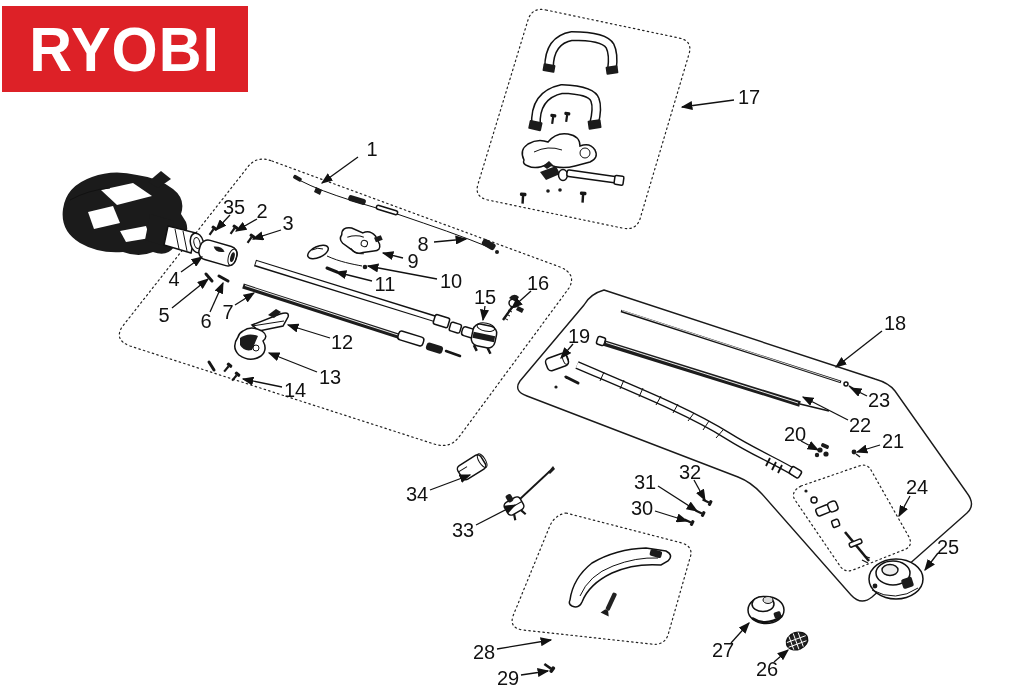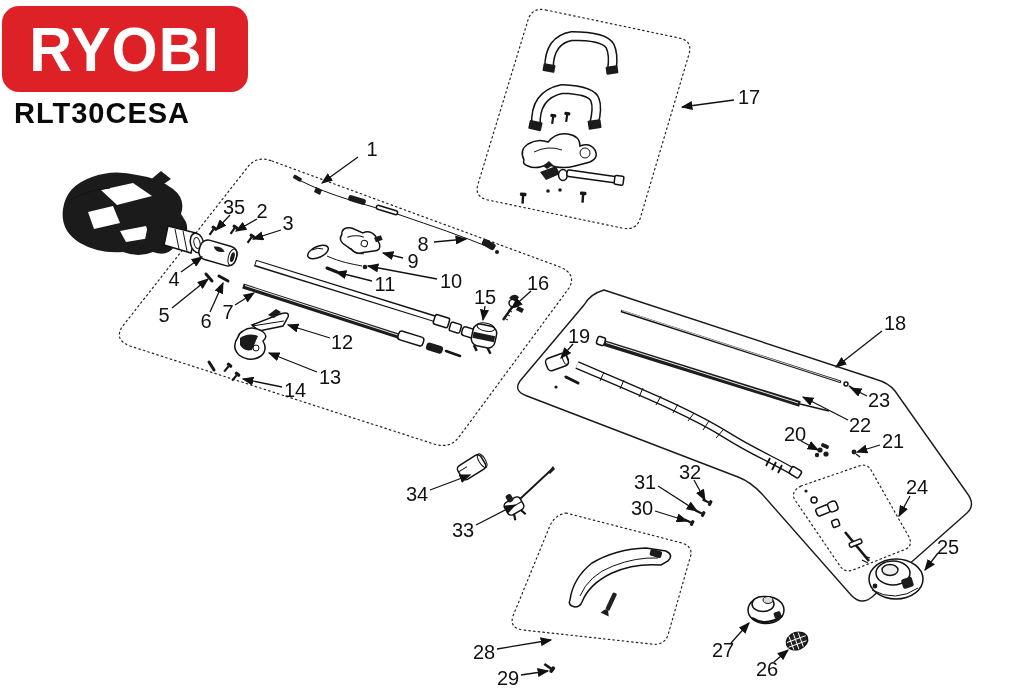--- a/index.html
+++ b/index.html
@@ -1,20 +1,20 @@
 <!DOCTYPE html>
 <html style="--brand-red: #dd2127;"><head>
 <meta charset="utf-8">
 <style>
   html,body{margin:0;padding:0;background:#fff;}
   #stage{position:relative;width:1024px;height:698px;background:#fff;overflow:hidden;
          font-family:"Liberation Sans",sans-serif;color:#111;}
   #stage svg{position:absolute;left:0;top:0;}
   .logo{position:absolute;left:2px;top:6px;width:246px;height:86px;background:var(--brand-red,#dd2127);
-        display:flex;align-items:center;justify-content:center;border-radius:17px;}
+        display:flex;align-items:center;justify-content:center;}
   .logo span{color:#fff;font-weight:bold;font-size:57px;letter-spacing:1px;transform:scale(1.04,1.12);}
   .model{position:absolute;left:14px;top:97px;font-weight:bold;font-size:29px;letter-spacing:1px;color:#0a0a0a;}
   .page{position:absolute;left:872px;top:650px;font-weight:bold;font-size:31px;color:#0a0a0a;}
   
   .dash{fill:none;stroke:#222;stroke-width:1.2;stroke-dasharray:1.5 3.2;stroke-linecap:round;}
   .solid{fill:none;stroke:#1a1a1a;stroke-width:1.4;}
   .ol{fill:#fff;stroke:#111;stroke-width:1.5;}
   .ol-thin{fill:none;stroke:#111;stroke-width:1;}
   .dark{fill:#1b1b1b;stroke:none;}
   #callouts text{font-family:"Liberation Sans",sans-serif;font-size:20px;fill:#111;
@@ -364,14 +364,13 @@
         <line x1="430" y1="490" x2="470" y2="475" marker-end="url(#ah)"></line>
         <text x="417" y="494">34</text>
         <line x1="230" y1="215" x2="216" y2="230" marker-end="url(#ah)"></line>
         <text x="234" y="207">35</text>
       </g>
   </svg>
 
   <div class="logo">
     <span>RYOBI</span>
   </div>
-  <div class="model">RLT30CESA</div>
 </div>
 
 </body></html>

